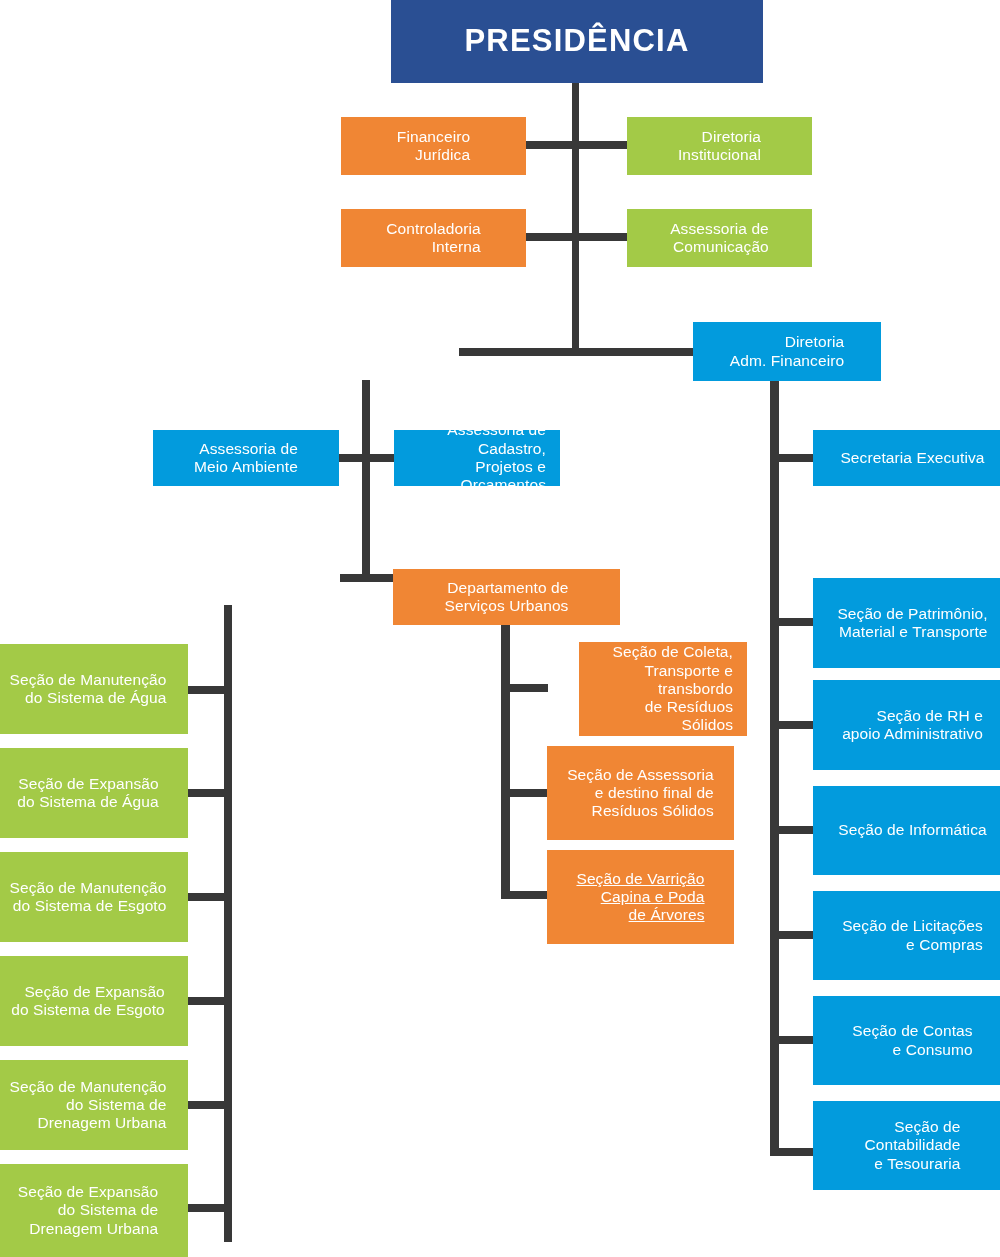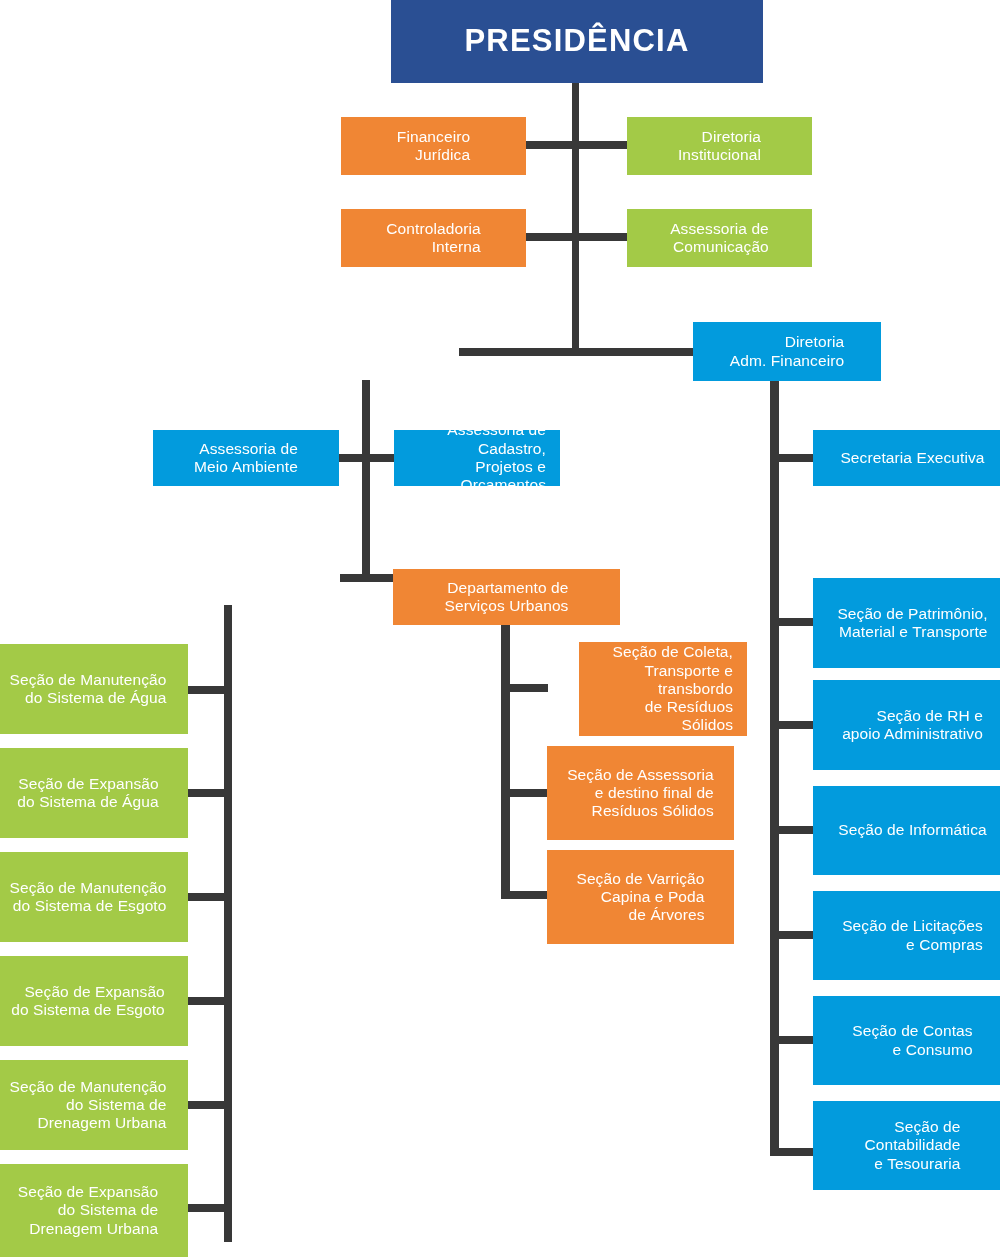--- a/index.html
+++ b/index.html
@@ -123,21 +123,21 @@
   <div class="box green" style="left:-12px; top:1164px; width:200px; height:93px;">Seção de Expansão
 do Sistema de
 Drenagem Urbana</div>
 
   <div class="box orange" style="left:547px; top:642px; width:168px; height:94px;margin-left:32px;">Seção de Coleta,
 Transporte e transbordo
 de Resíduos Sólidos</div>
   <div class="box orange" style="left:547px; top:746px; width:187px; height:94px;">Seção de Assessoria
 e destino final de
 Resíduos Sólidos</div>
-  <div class="box orange" style="left:547px; top:850px; width:187px; height:94px;">Seção de Varrição
+  <div class="box orange" style="left:547px; top:850px; width:187px; height:94px;text-decoration:underline;">Seção de Varrição
 Capina e Poda
 de Árvores</div>
 
   <div class="box blue" style="left:813px; top:430px; width:199px; height:56px;">Secretaria Executiva</div>
   <div class="box blue" style="left:813px; top:578px; width:199px; height:90px;">Seção de Patrimônio,
 Material e Transporte</div>
   <div class="box blue" style="left:813px; top:680px; width:199px; height:90px;">Seção de RH e
 apoio Administrativo</div>
   <div class="box blue" style="left:813px; top:786px; width:199px; height:89px;">Seção de Informática</div>
   <div class="box blue" style="left:813px; top:891px; width:199px; height:89px;">Seção de Licitações

